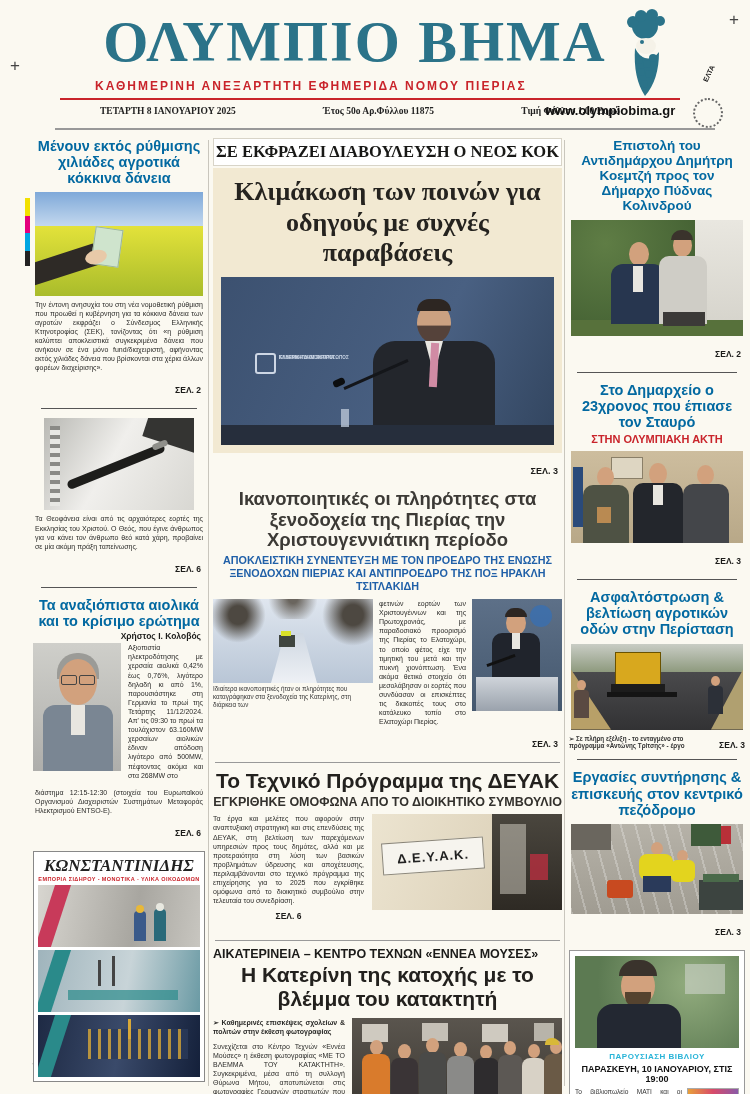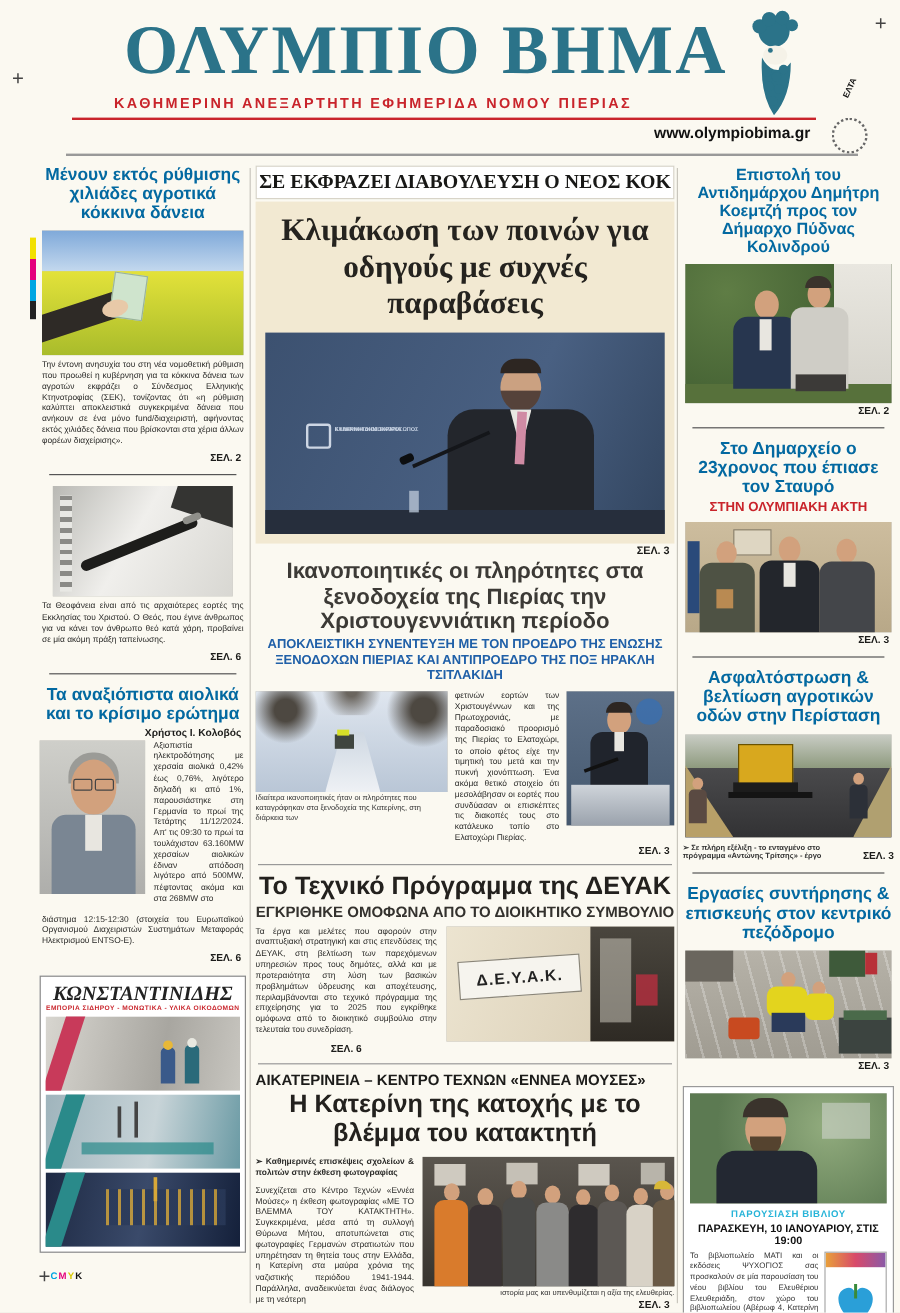--- a/index.html
+++ b/index.html
@@ -29,21 +29,21 @@
   .col-right{position:absolute;left:569px;top:138px;width:176px;}
   .vrule{position:absolute;top:140px;height:946px;width:1px;background:#c9c6bd;}
   .hr{border:0;border-top:1px solid #555;margin:9px 8px;}
   .hr-light{border-top:1px solid #999;}
   
   .hl{font-weight:bold;text-align:center;line-height:1.12;color:#0369a1;}
   .hl-14{font-size:14.5px;} .hl-13{font-size:13.5px;} .hl-16{font-size:16px;}
   .sub-red{font-weight:bold;text-align:center;color:#c9242b;font-size:10px;line-height:1.15;margin-top:3px;}
   .byline{font-weight:bold;font-size:8.5px;text-align:right;margin:2px 4px;}
   .body-txt{font-size:7px;line-height:1.3;text-align:justify;color:#2a2a28;margin:4px 2px;}
-  .pref{font-weight:bold;font-size:8.5px;text-align:right;margin:1px 4px;}
+  .pref{font-weight:bold;font-size:8.5px;text-align:right;margin:13px 4px;}
   .caption{font-size:6.3px;line-height:1.25;color:#333;margin-top:2px;}
   
   .ph{position:relative;overflow:hidden;background:#c4c2bc;}
   .ph div{position:absolute;}
   .head{border-radius:50%;background:#d2a17d;}
   
   .kicker{background:#fff;border:1px solid #d8d4c8;text-align:center;font-family:"Liberation Serif",serif;
       font-weight:bold;font-size:16.5px;padding:3px 0;color:#181816;}
   .lead-cream{background:#f2e9d2;padding:5px 8px 8px;margin-top:2px;}
   .lead-hl{font-family:"Liberation Serif",serif;font-weight:bold;font-size:26px;line-height:1.18;
@@ -105,20 +105,25 @@
             <circle cx="32" cy="56" r="4"></circle>
             <circle cx="38" cy="50" r="4"></circle>
           <circle cx="26" cy="64" r="4"></circle>
             <circle cx="34" cy="66" r="4"></circle>
             <circle cx="29" cy="76" r="4"></circle>
         </g>
       </svg>
     </div>
     <div class="mast-sub">ΚΑΘΗΜΕΡΙΝΗ ΑΝΕΞΑΡΤΗΤΗ ΕΦΗΜΕΡΙΔΑ ΝΟΜΟΥ ΠΙΕΡΙΑΣ</div>
     <div class="mast-redrule"></div>
+    <div class="mast-dateline">
+      <span>ΤΕΤΑΡΤΗ 8 ΙΑΝΟΥΑΡΙΟΥ 2025</span>
+      <span>Έτος 50ο Αρ.Φύλλου 11875</span>
+      <span>Τιμή Φύλλου 1,00 Ευρώ</span>
+    </div>
     <div class="mast-site">www.olympiobima.gr</div>
     <div class="elta">ΕΛΤΑ</div>
     <div class="stamp"></div>
     <div class="mast-grayrule"></div>
   </div>
 
   <div class="vrule" style="left:208px;"></div>
   <div class="vrule" style="left:564px;"></div>
 
   <div class="col-left">

